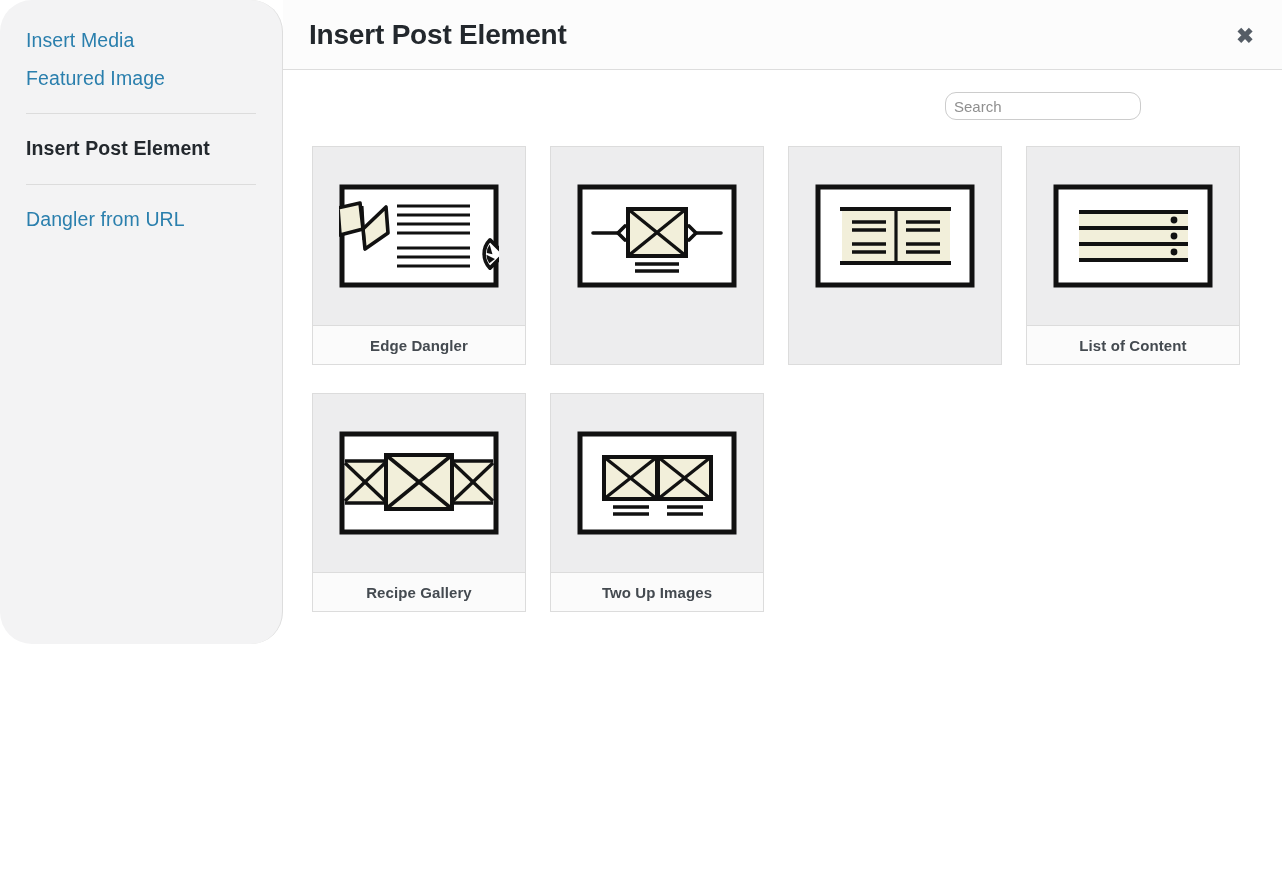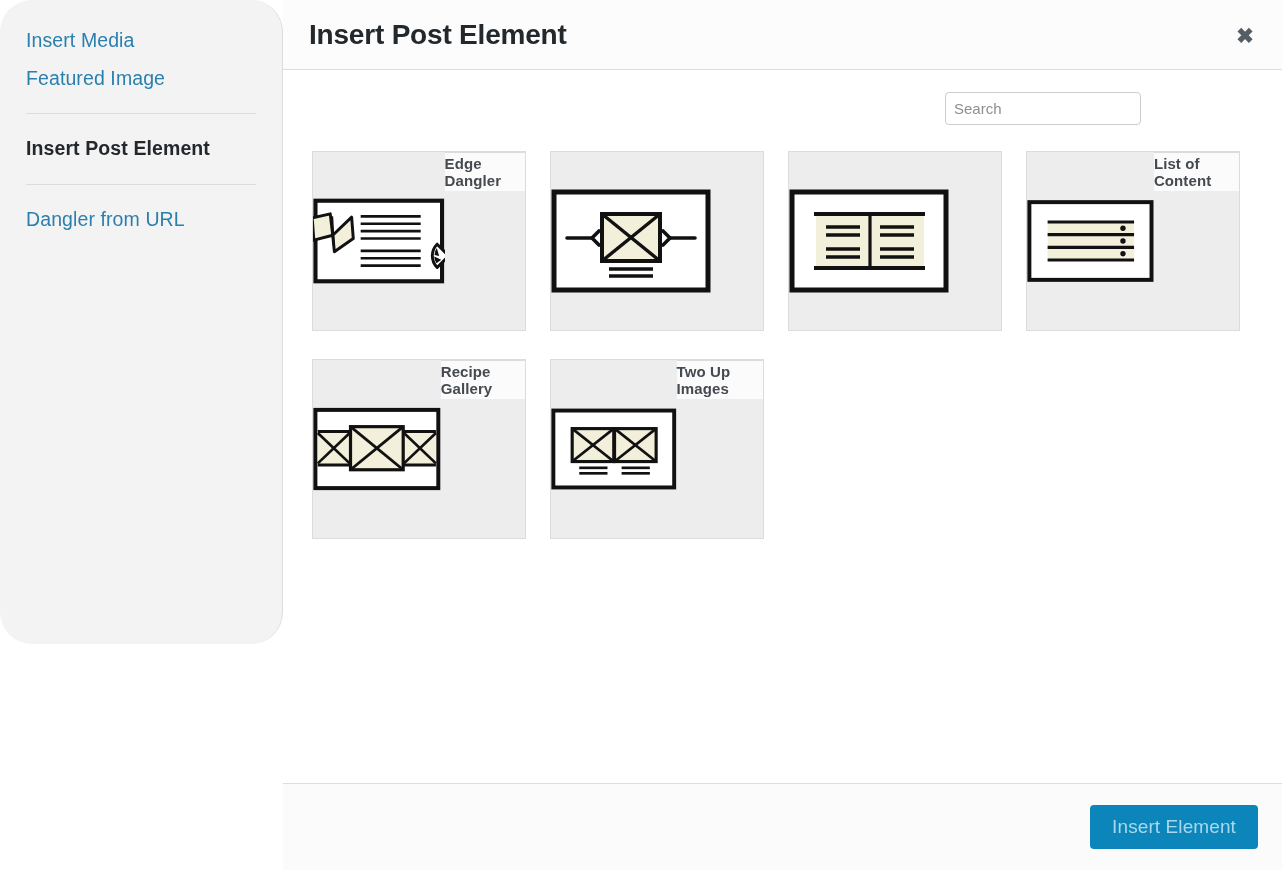--- a/index.html
+++ b/index.html
@@ -105,24 +105,24 @@
   }
 
   .search-row {
     display: flex;
     justify-content: flex-end;
     padding-right: 112px;
     margin-bottom: 26px;
   }
   .search-input {
     width: 196px;
-    height: 33px;
+    height: 28px;
     border: 1px solid #cccccc;
     background: #ffffff;
-    border-radius: 4px;
+    border-radius: 11px;
     font-size: 15px;
     color: #32373c;
     padding: 0 8px;
     font-family: "Liberation Sans", sans-serif;
     outline: none;
   }
   .search-input::placeholder { color: #8f8f8f; opacity: 1; }
 
   
   .grid {
@@ -130,20 +130,21 @@
     flex-wrap: wrap;
     gap: 28px 24px;
     align-content: flex-start;
   }
   .card {
     width: 214px;
     border: 1px solid #dcdcdc;
     background: #ededee;
     cursor: pointer;
     display: flex;
+    flex-direction: column;
   }
   .card-thumb {
     height: 178px;
     background: #ededee;
     display: flex;
     align-items: center;
     justify-content: center;
     overflow: hidden;
   }
   .card-thumb svg { display: block; }
@@ -382,18 +383,15 @@
                 <line x1="90" y1="83" x2="126" y2="83"></line>
               </g>
             </svg>
           </div>
           <div class="card-label">Two Up Images</div>
         </div>
 
       </div>
     </div>
 
-    <div class="panel-footer">
-      <button class="primary-btn">Insert Element</button>
-    </div>
 
   </div>
 </div>
 
 </body></html>

